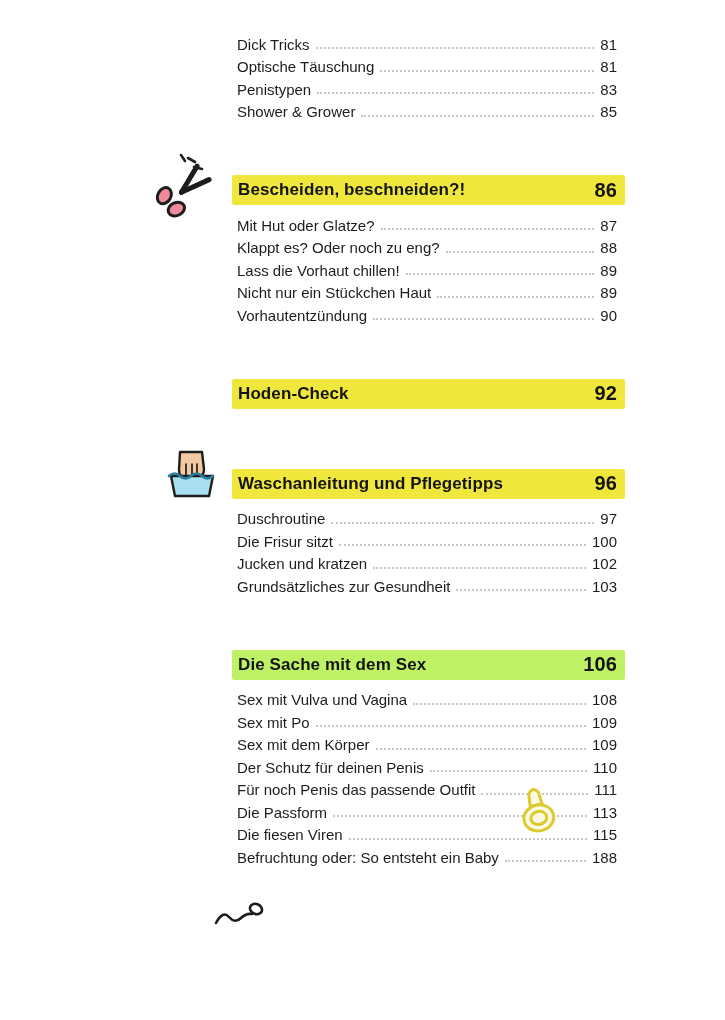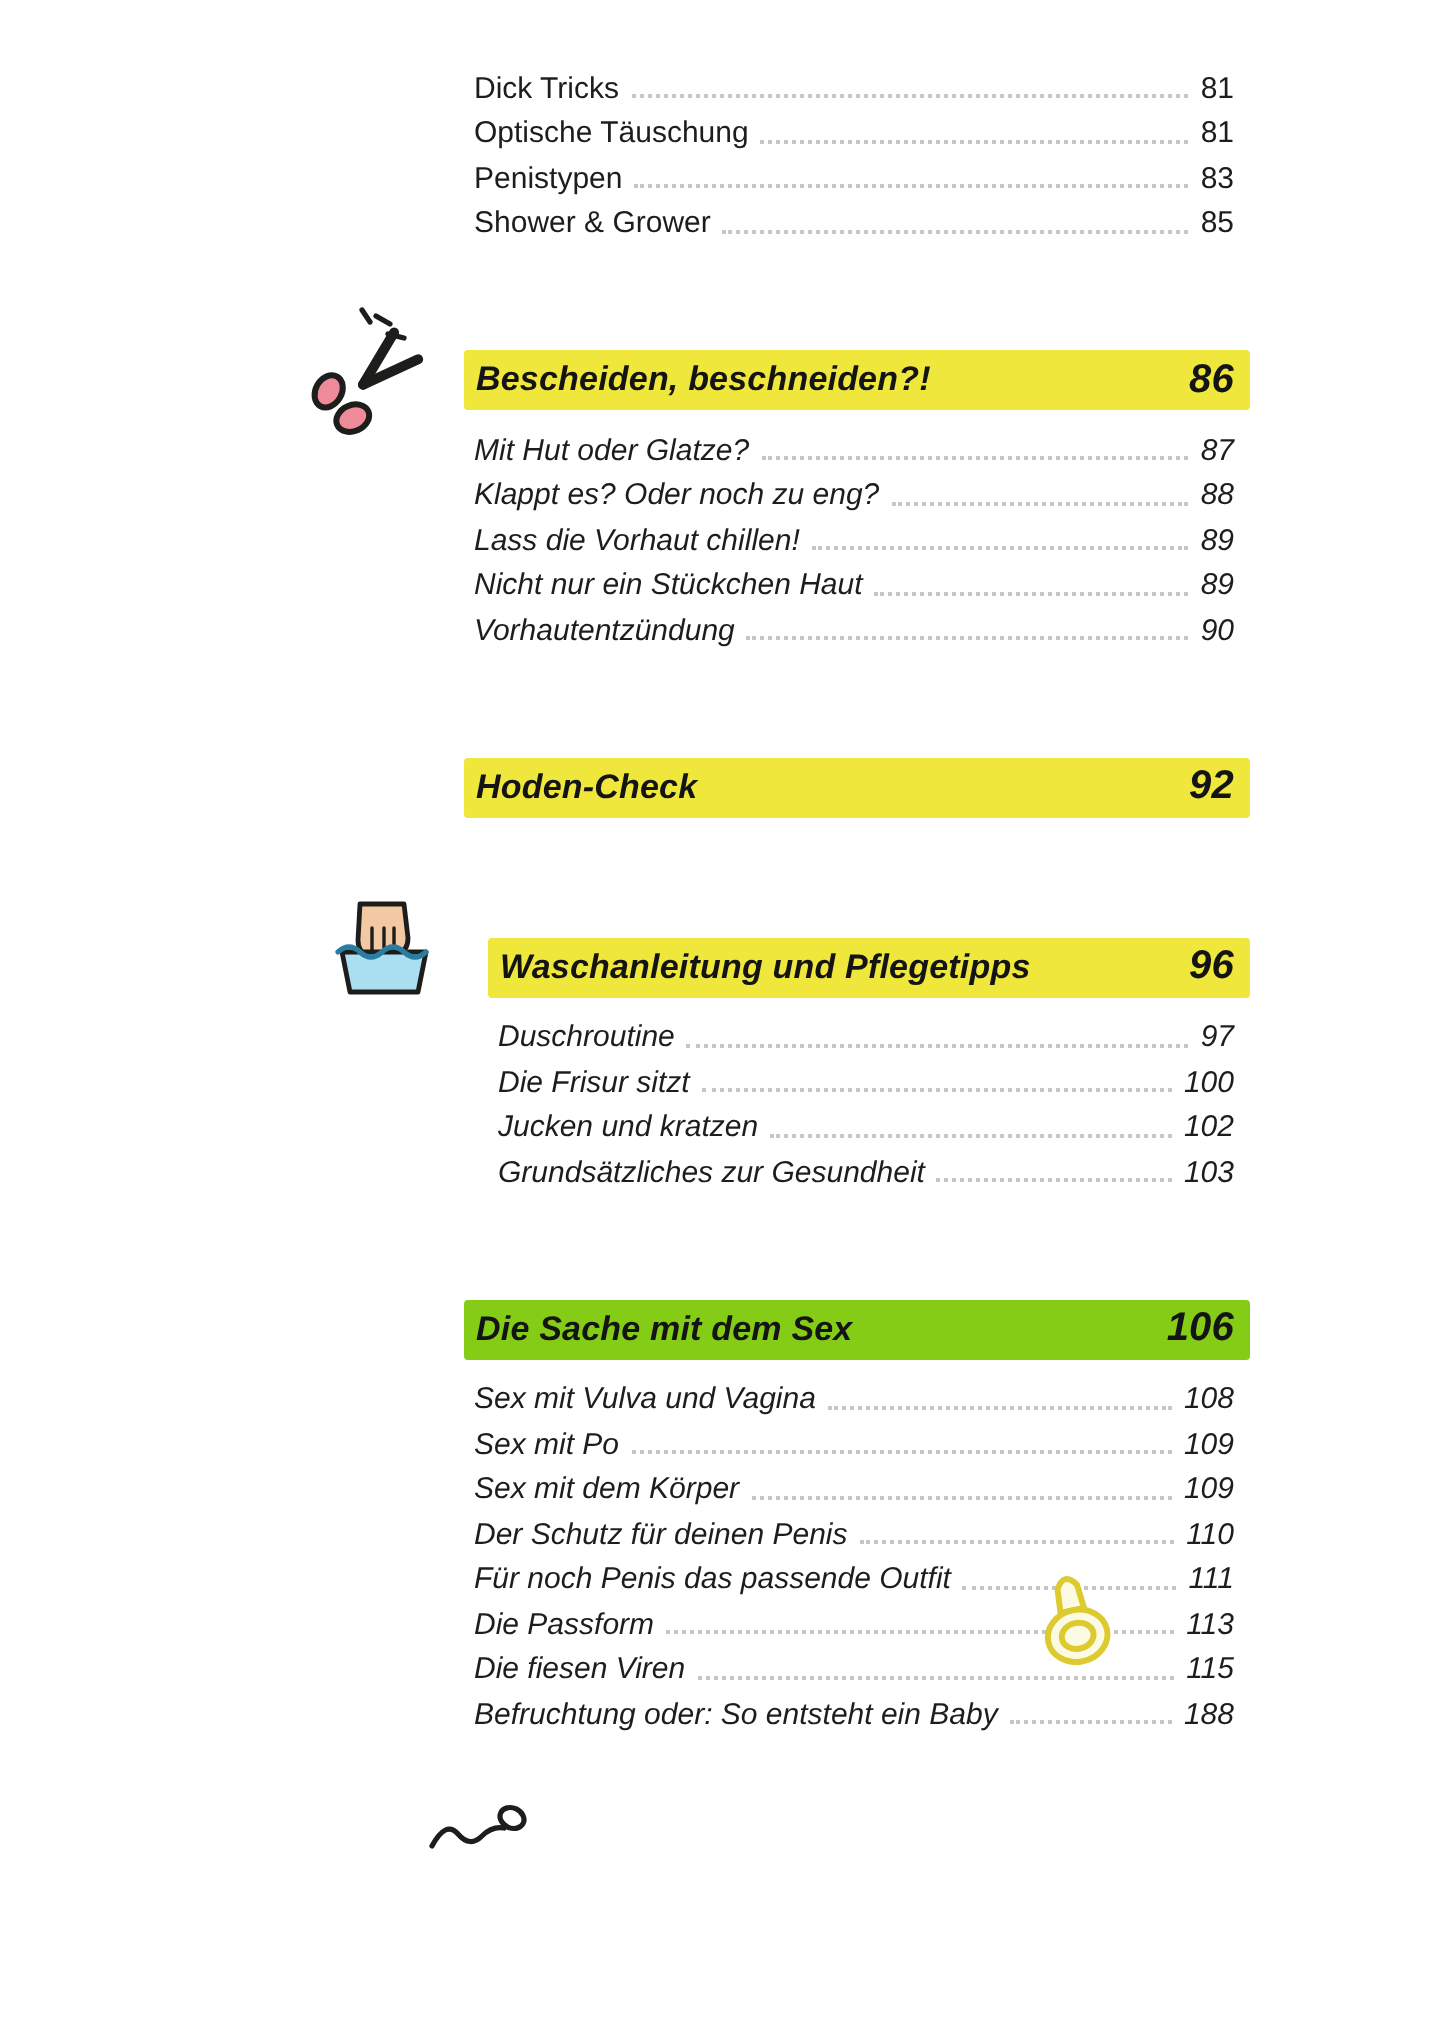--- a/index.html
+++ b/index.html
@@ -14,22 +14,22 @@
     overflow: hidden;
     font-family: "Liberation Sans", sans-serif;
     color: #1d1d1b;
   }
   .toc {
     position: absolute;
     left: 232px;
     top: 33px;
     width: 393px;
   }
-  .section + .section { margin-top: 52px; font-style: italic; }
-  .section:nth-child(4) { margin-top: 60px; margin-left: 12px; }
+  .section + .section { margin-top: 52px; }
+  .section:nth-child(4) { margin-top: 60px; }
 
   .band {
     display: flex;
     align-items: center;
     height: 30px;
     border-radius: 2px;
     padding: 0 8px 0 6px;
     font-weight: bold;
     font-size: 17px;
     letter-spacing: 0.1px;
@@ -193,21 +193,21 @@
         <span class="leader"></span>
         <span class="pagenum">102</span>
       </div>
       <div class="row">
         <span class="label">Grundsätzliches zur Gesundheit</span>
         <span class="leader"></span>
         <span class="pagenum">103</span>
       </div>
     </div>
     <div class="section">
-      <div class="band" style="background: #84cc16; margin-top: 33px;">
+      <div class="band" style="background: #bef264; margin-top: 33px;">
         <span class="band-label">Die Sache mit dem Sex</span>
         <span class="band-page">106</span>
       </div>
       <div class="row">
         <span class="label">Sex mit Vulva und Vagina</span>
         <span class="leader"></span>
         <span class="pagenum">108</span>
       </div>
       <div class="row">
         <span class="label">Sex mit Po</span>

